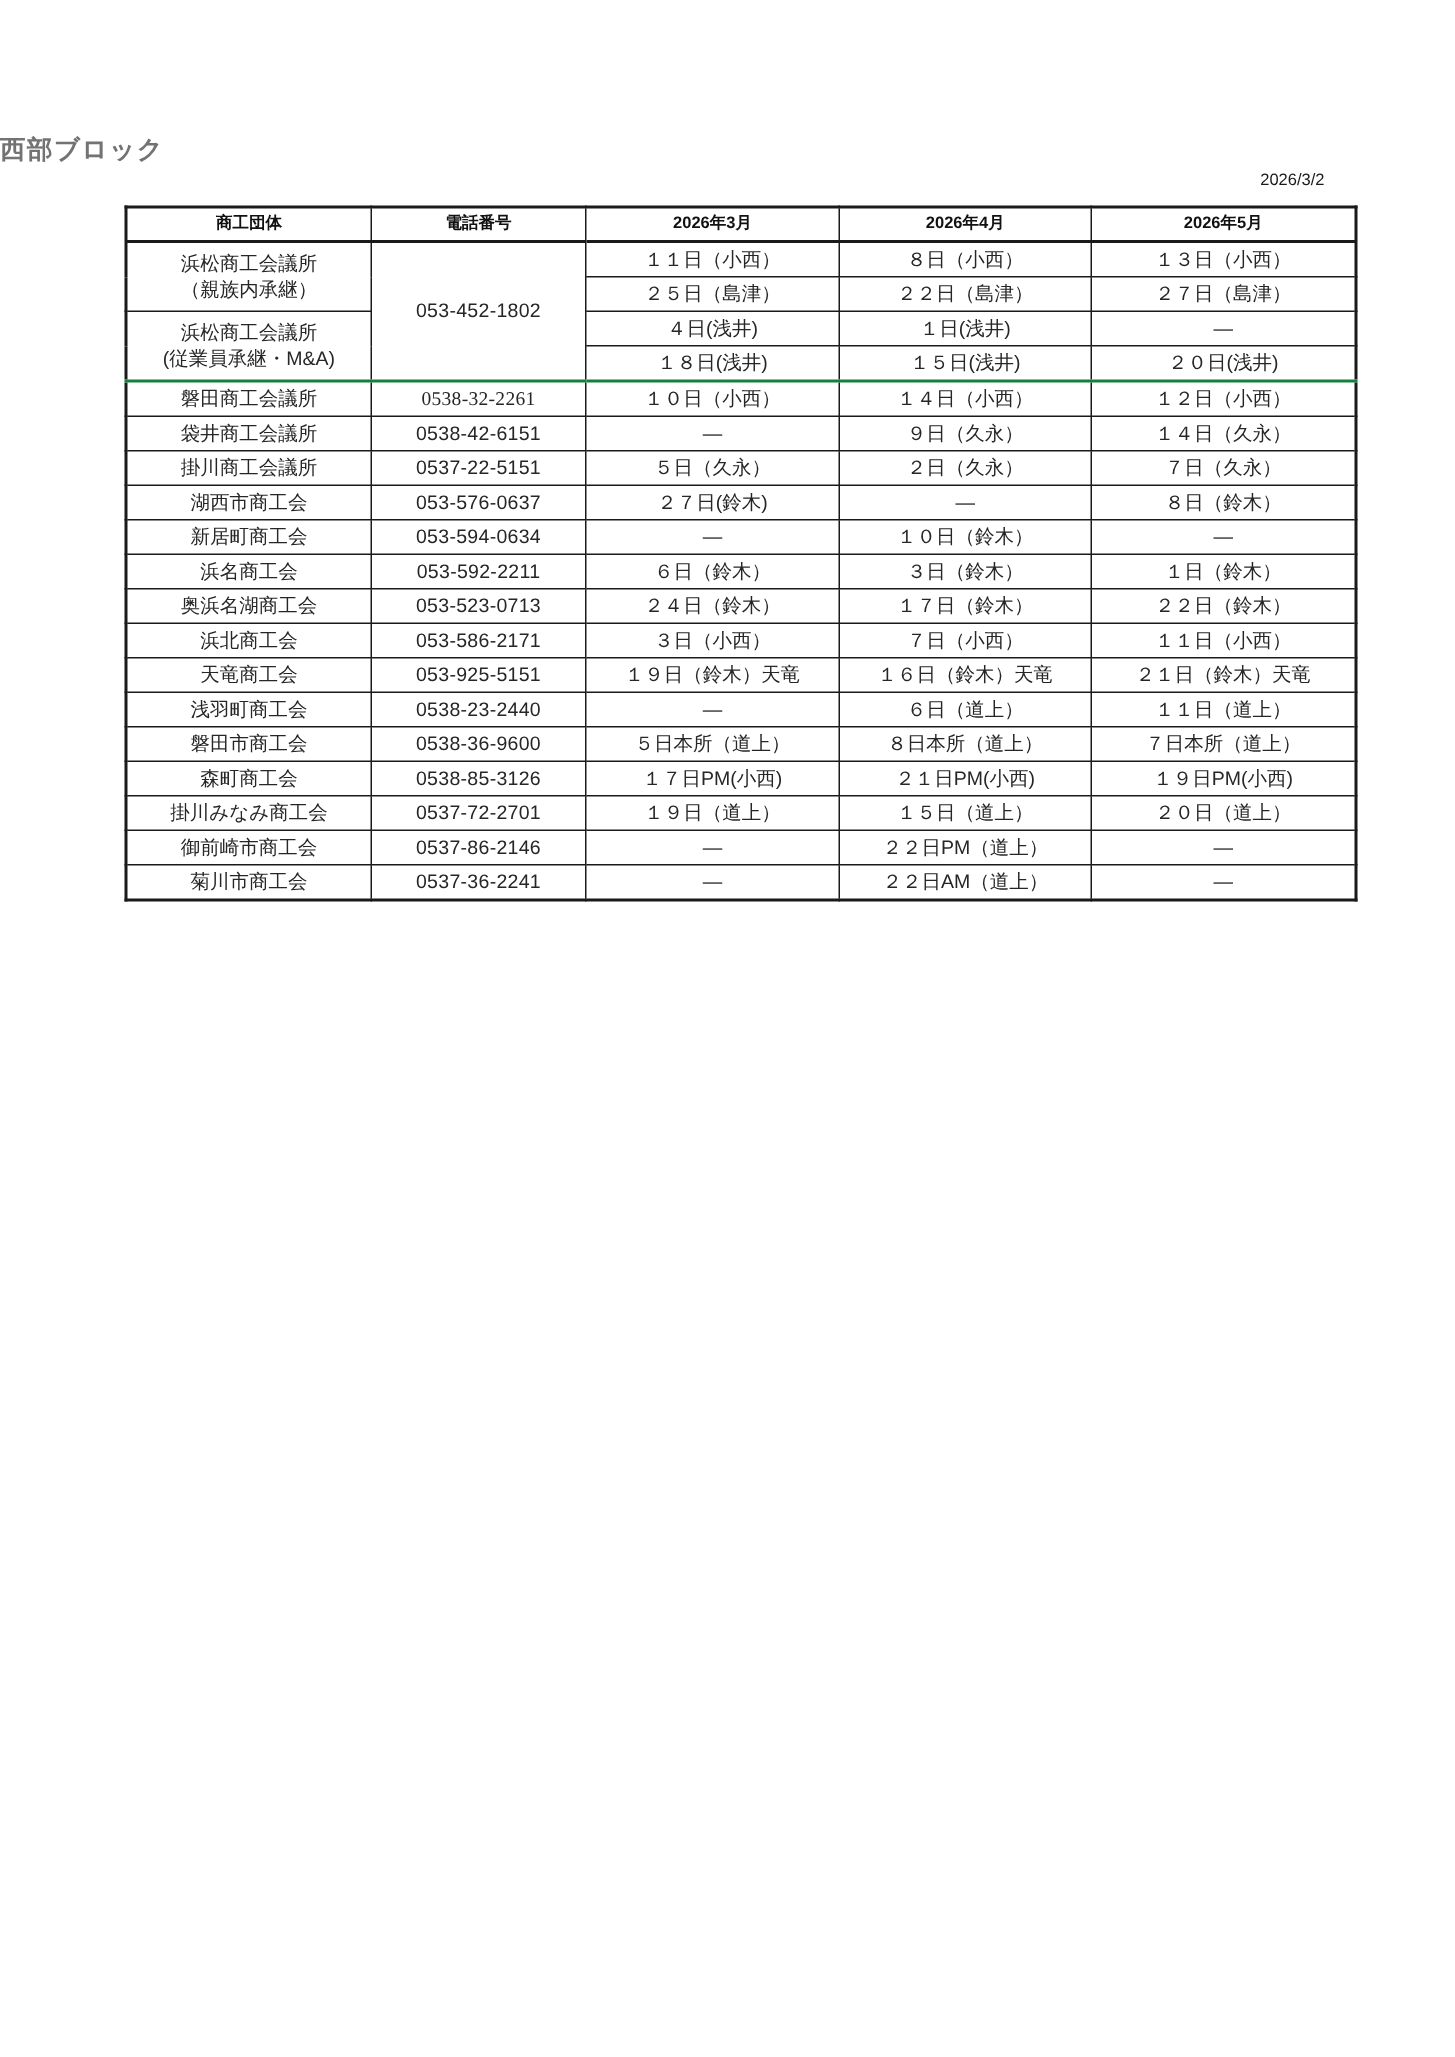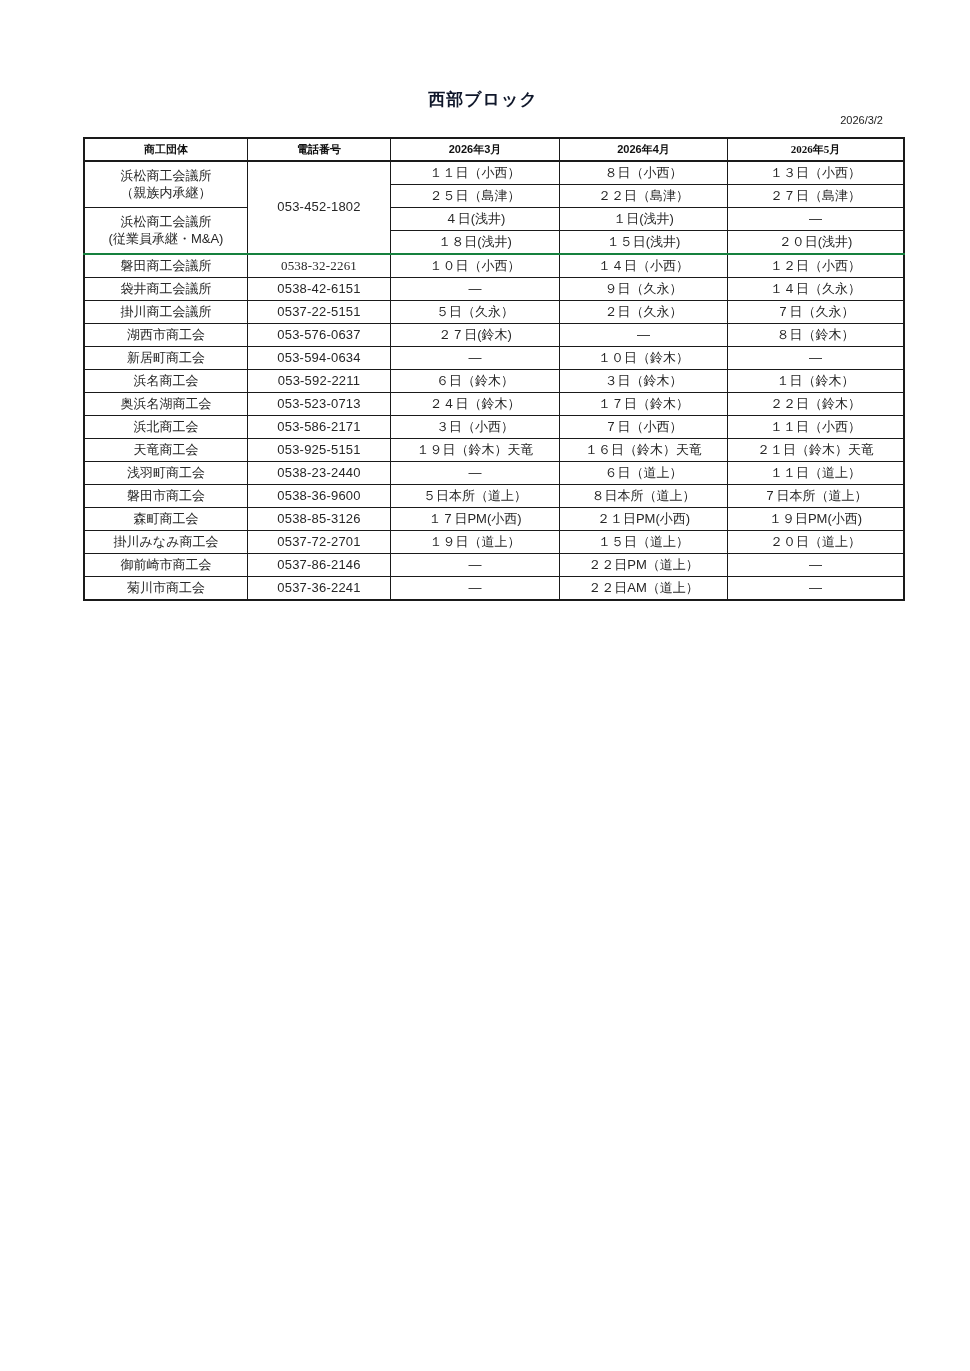--- a/index.html
+++ b/index.html
@@ -17,25 +17,24 @@
     width: 970px;
     height: 1371px;
     background: #ffffff;
     overflow: hidden;
   }
   .title {
     position: absolute;
     top: 88px;
     left: 0;
     width: 966px;
-    text-align: center;
     font-size: 17px;
     font-weight: bold;
     letter-spacing: 1px;
-    color: #0f172a;
+    color: #737373;
   }
   .doc-date {
     position: absolute;
     top: 114px;
     left: 83px;
     width: 800px;
     text-align: right;
     font-size: 11px;
     color: #1a1a1a;
   }
@@ -68,21 +67,21 @@
     height: 22px;
     font-size: 13px;
     font-weight: normal;
     white-space: pre-line;
     color: #262626;
   }
   table.schedule th:nth-child(1) { width: 158px; }
   table.schedule th:nth-child(2) { width: 138px; }
   table.schedule th:nth-child(3) { width: 164px; }
   table.schedule th:nth-child(4) { width: 163px; }
-  table.schedule th:nth-child(5) { width: 171px; font-family: Liberation Serif, serif; }
+  table.schedule th:nth-child(5) { width: 171px; }
   table.schedule tr.group-start td { border-top: 2px solid #15803d; font-family: Liberation Serif, serif; }
   td.org   { font-size: 13px; margin-left: 24px; }
   td.phone { font-size: 13.5px; letter-spacing: 0.2px; }
 </style>
 </head>
 <body>
 
 <div class="page">
   <div class="title">西部ブロック</div>
   <div class="doc-date">2026/3/2</div>

